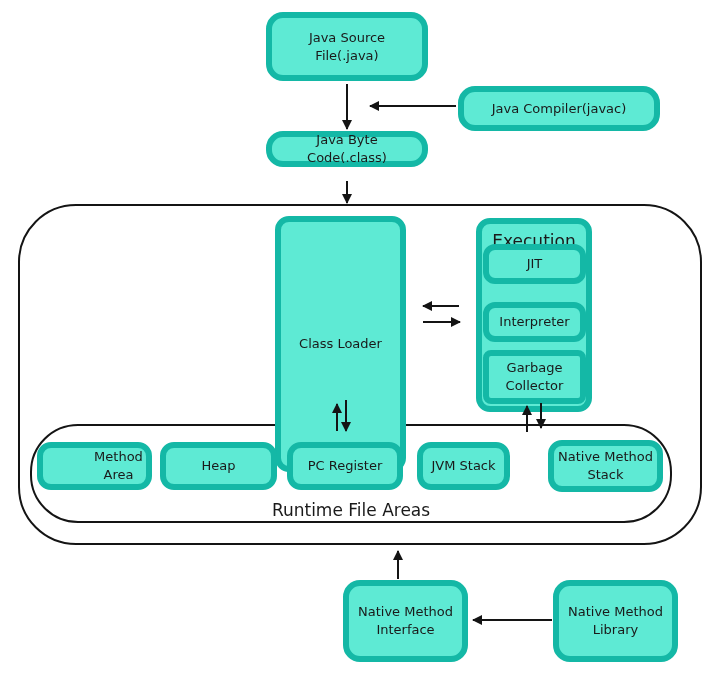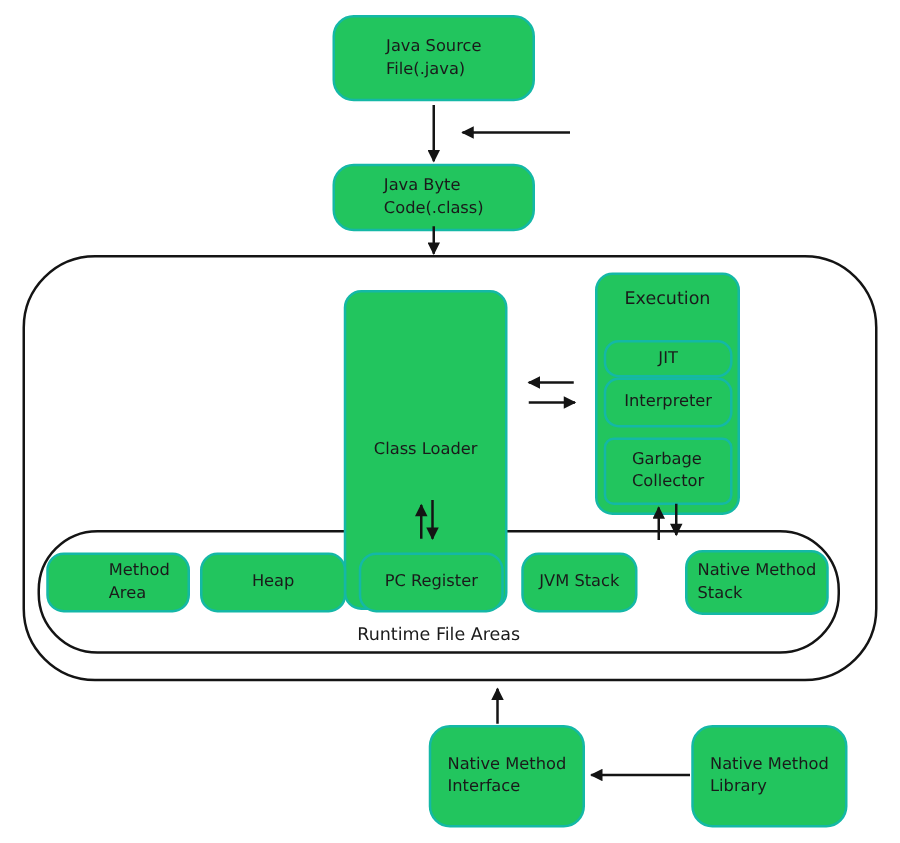--- a/index.html
+++ b/index.html
@@ -3,59 +3,60 @@
 <meta charset="utf-8">
 <style>
   html,body{margin:0;padding:0;background:#ffffff;}
   .canvas{
     position:relative;width:720px;height:674px;background:#ffffff;
     font-family:"DejaVu Sans","Liberation Sans",sans-serif;
     color:#1a1a1a;overflow:hidden;
   }
   .box{
     position:absolute;box-sizing:border-box;
-    border:2px solid #14b8a6;border-radius:14px;background:#22c55e;
+    border:6px solid #14b8a6;border-radius:14px;background:#5eead4;
     display:flex;align-items:center;justify-content:center;
-    font-size:13px;line-height:1.35;
+    text-align:center;font-size:13px;line-height:1.35;
     white-space:pre-line;
   }
   .big-radius{border-radius:17px;}
   .container-black{
     position:absolute;box-sizing:border-box;
     border:2px solid #141414;background:#ffffff;
   }
   .label{
-    position:absolute;font-size:14px;text-align:center;
+    position:absolute;font-size:17px;text-align:center;
     white-space:pre-line;line-height:1.35;
   }
   .arrow-layer{position:absolute;left:0;top:0;z-index:10;pointer-events:none;}
 </style>
 </head>
 <body>
 
 <div class="canvas">
 
   <div class="container-black" style="left:18px;top:204px;width:684px;height:341px;border-radius:58px;"></div>
 
   <div class="container-black" style="left:30px;top:424px;width:642px;height:99px;border-radius:48px;"></div>
   <div class="label" style="left:30px;top:499px;width:642px;">Runtime File Areas</div>
 
   <div class="box big-radius" style="left:266px;top:12px;width:162px;height:69px;">Java Source
 File(.java)</div>
 
+  <div class="box big-radius" style="left:458px;top:86px;width:202px;height:45px;">Java Compiler(javac)</div>
 
-  <div class="box big-radius" style="left:266px;top:131px;width:162px;height:54px;">Java Byte
+  <div class="box big-radius" style="left:266px;top:131px;width:162px;height:36px;">Java Byte
 Code(.class)</div>
 
-  <div class="box" style="left:275px;top:232px;width:131px;height:256px;">Class Loader</div>
+  <div class="box" style="left:275px;top:216px;width:131px;height:256px;">Class Loader</div>
 
   <div class="box" style="left:476px;top:218px;width:116px;height:194px;align-items:flex-start;"></div>
   <div class="label" style="left:476px;top:230px;width:116px;">Execution</div>
 
-  <div class="box" style="left:483px;top:272px;width:103px;height:30px;border-radius:12px;">JIT</div>
+  <div class="box" style="left:483px;top:244px;width:103px;height:40px;border-radius:12px;">JIT</div>
 
   <div class="box" style="left:483px;top:302px;width:103px;height:40px;border-radius:12px;">Interpreter</div>
 
   <div class="box" style="left:483px;top:350px;width:103px;height:54px;border-radius:8px;">Garbage
 Collector</div>
 
   <div class="box" style="left:37px;top:442px;width:115px;height:48px;padding-left:48px;">Method Area</div>
 
   <div class="box" style="left:287px;top:442px;width:116px;height:48px;">PC Register</div>
 

